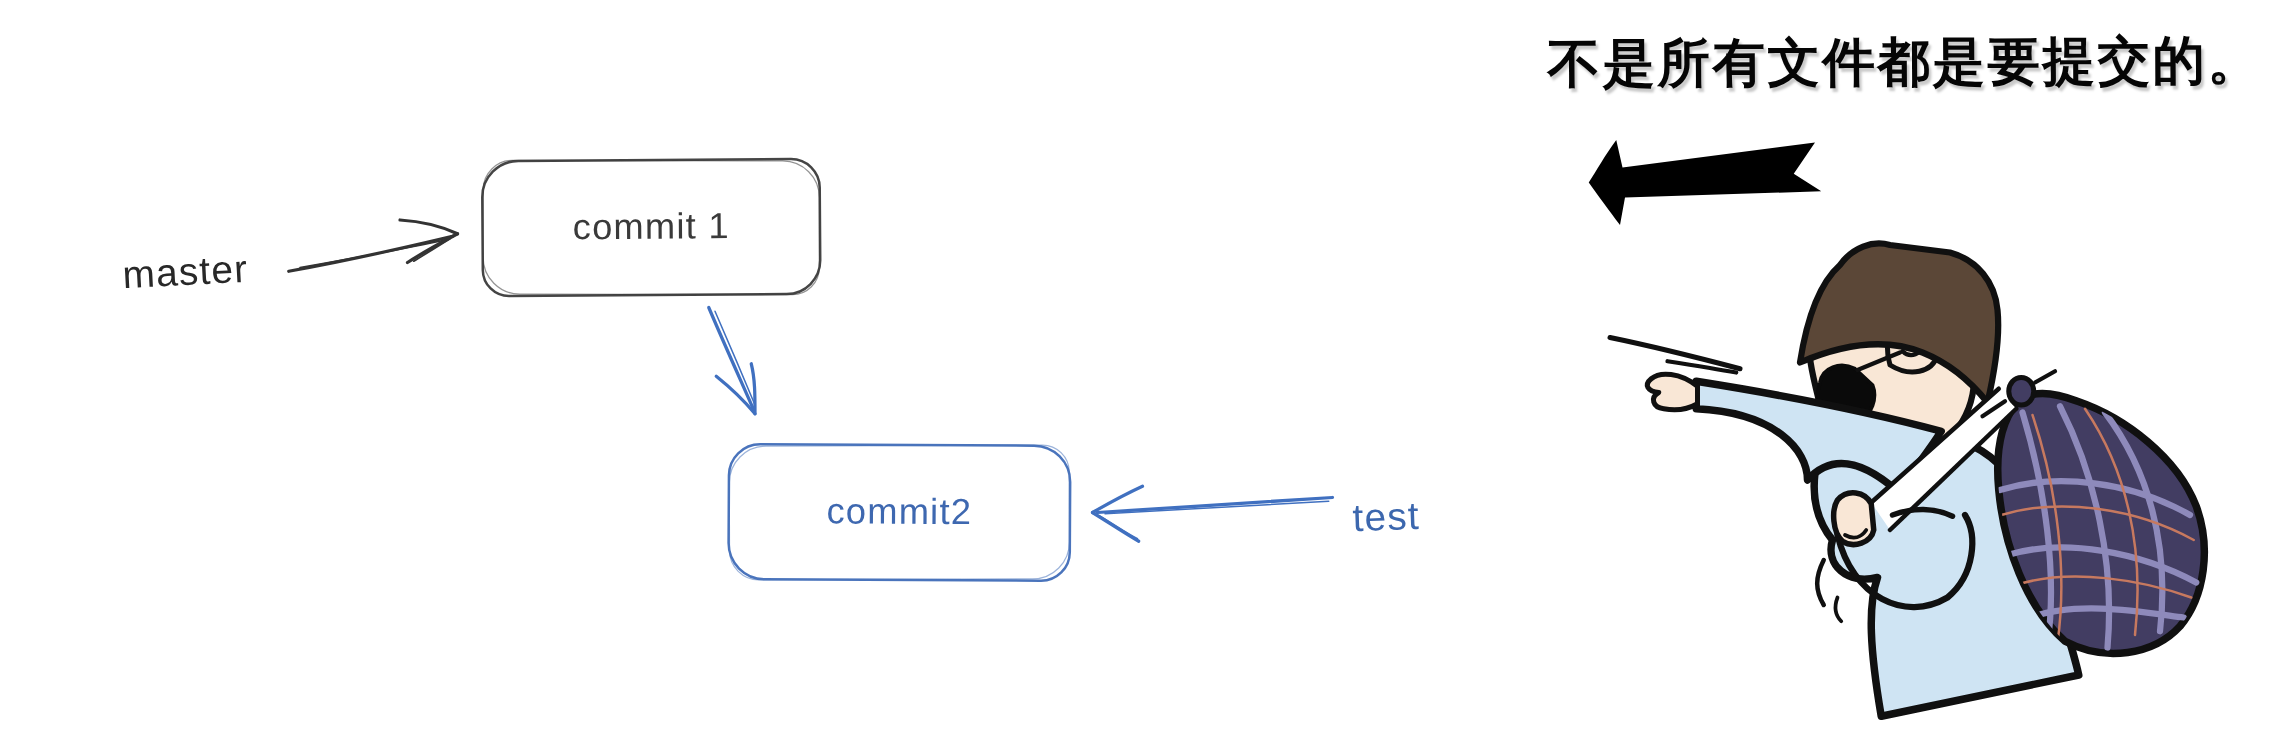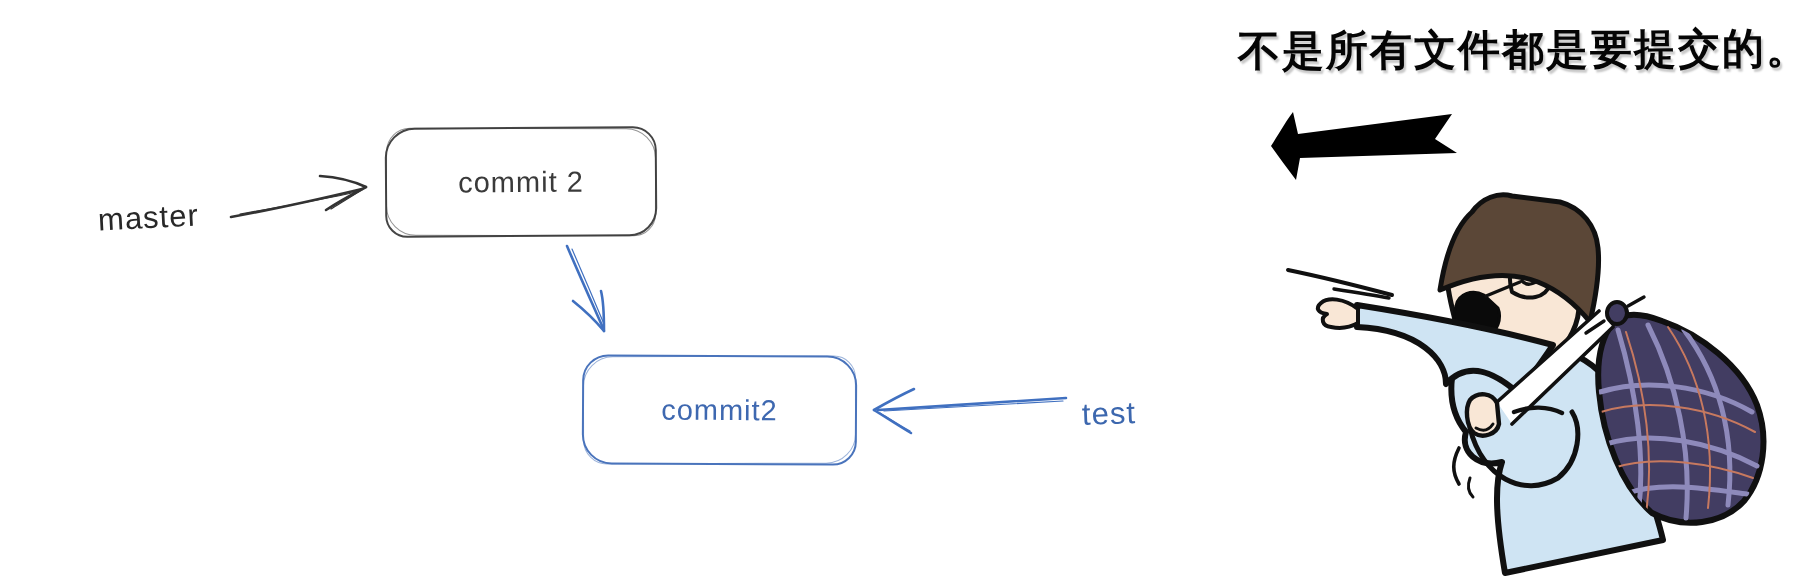--- a/index.html
+++ b/index.html
@@ -52,21 +52,21 @@
 </style>
 </head>
 <body>
 
 <div class="abs caption">不是所有文件都是要提交的。</div>
 
 <div class="abs branch master">master</div>
 <div class="abs branch test">test</div>
 
 <div class="abs node node1">
-  <span>commit 2</span>
+  <span>commit 1</span>
 </div>
 <div class="abs node node2">
   <span>commit2</span>
 </div>
 
 <svg width="1819" height="583" viewBox="0 0 1819 583">
 
   <g stroke="#333333" fill="none" stroke-linecap="round" stroke-linejoin="round">
     <path stroke-width="2.6" d="M231,217 C270,210 320,199 362,189"></path>
     <path stroke-width="1.2" d="M240,214 C280,207 330,198 356,192"></path>

